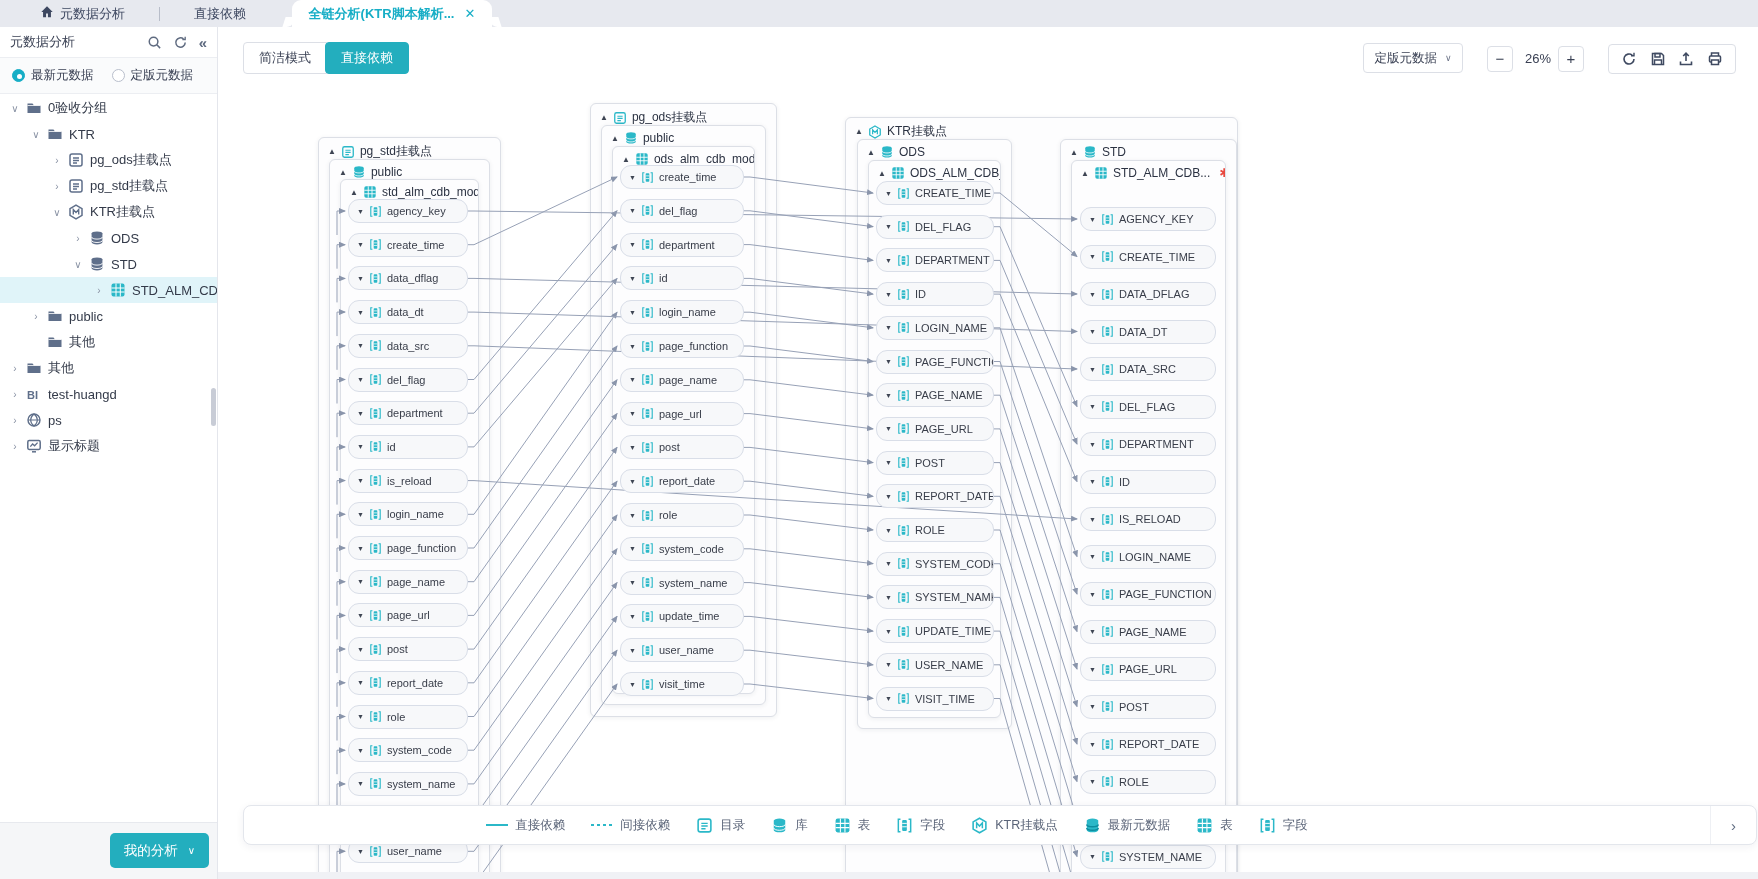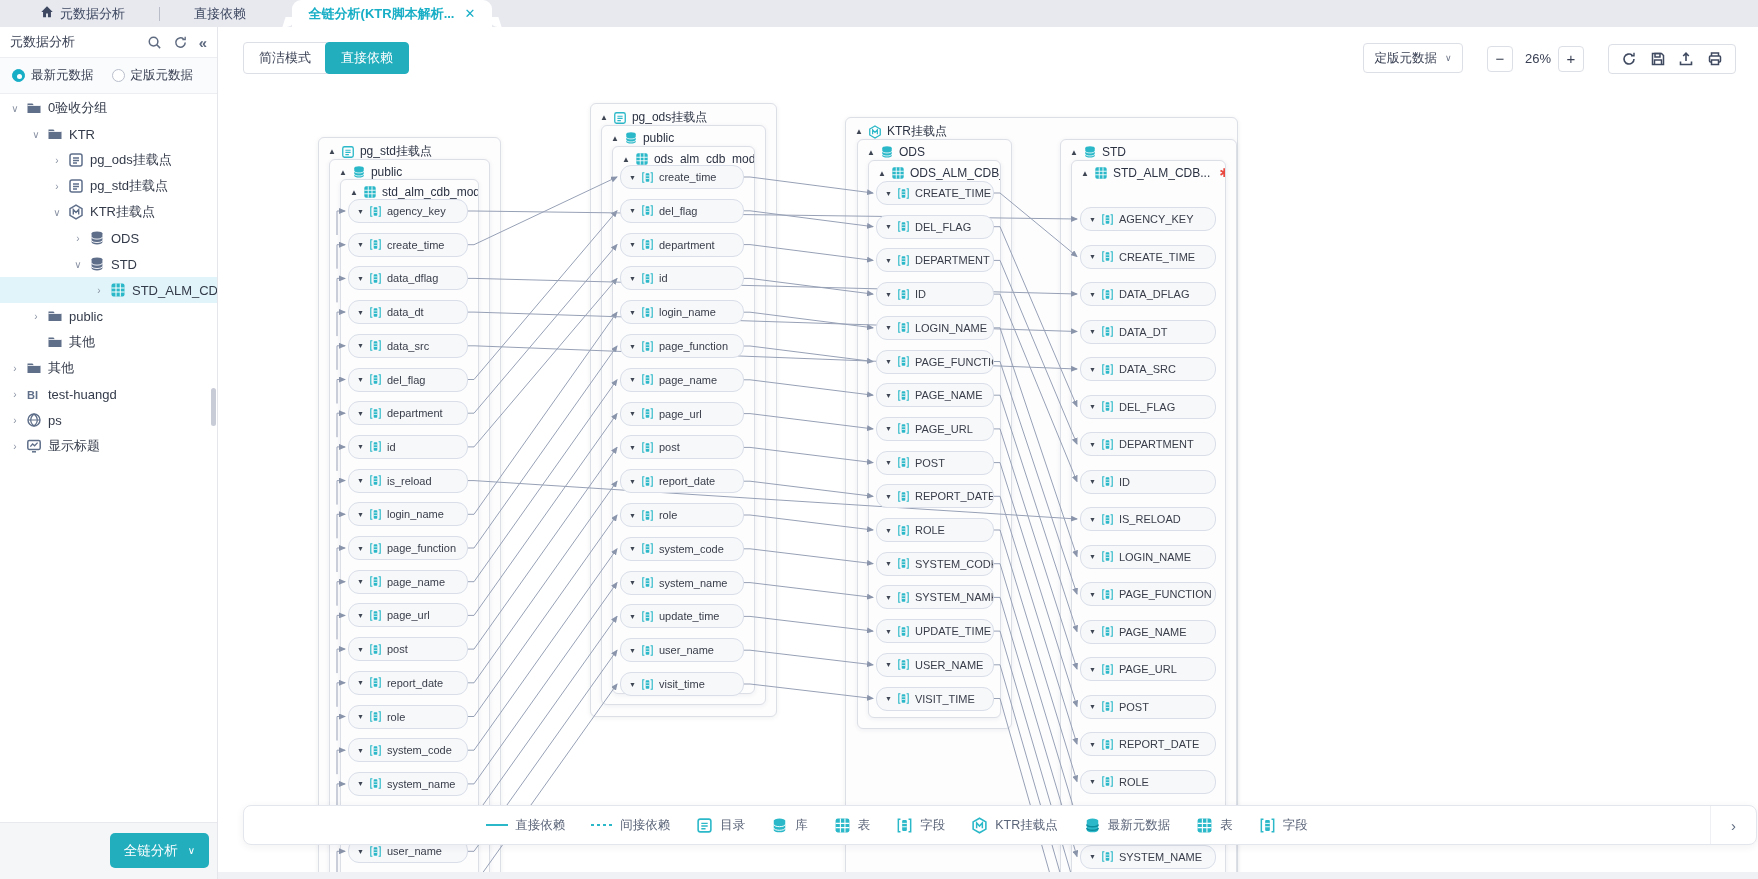--- a/index.html
+++ b/index.html
@@ -289,21 +289,21 @@
               <path d="M4.3 8.6 6.6 6l2 1.8 3-3.2" fill="none" stroke="#5f6f8a" stroke-width="1.3"></path>
               <path d="M6 13.8h4" stroke="#5f6f8a" stroke-width="1.5"></path>
             </svg>
           </span>
           <span class="tlabel">显示标题</span>
         </div>
       </div>
     <div class="sb-scroll"></div>
     <div class="sb-foot">
       <button class="chain-btn">
-        <span>全链分析</span>
+        <span>我的分析</span>
         <span class="cv">∨</span>
       </button>
     </div>
   </aside>
 
   <main id="main">
     <div id="boxes">
         <div class="gbox" style="left: 100px; top: 110px; width: 183px; height: 790px;">
           <div class="bhead">
             <span class="bcaret">▲</span>

